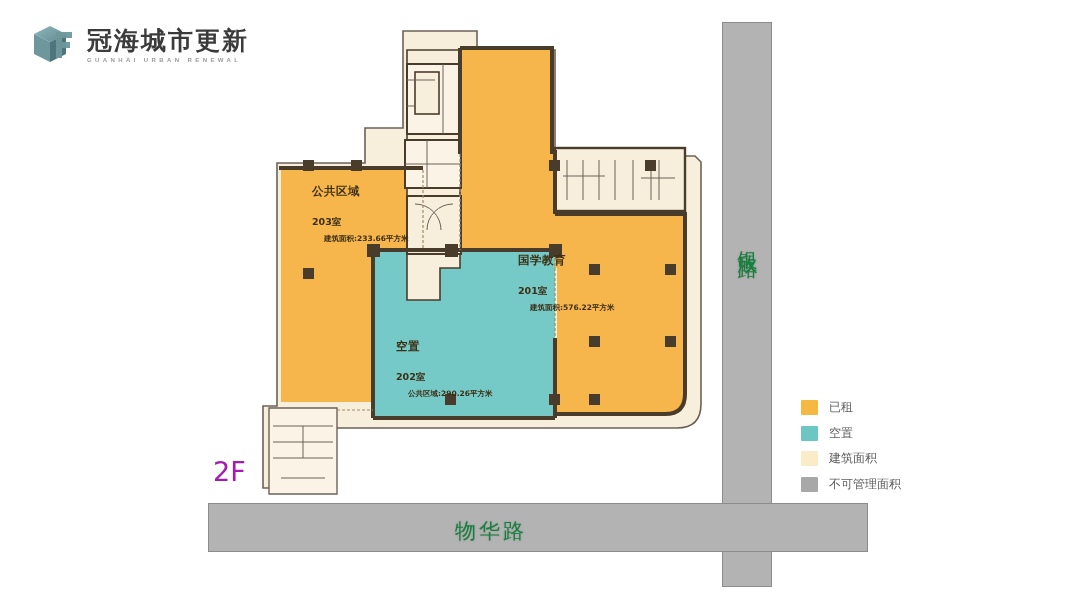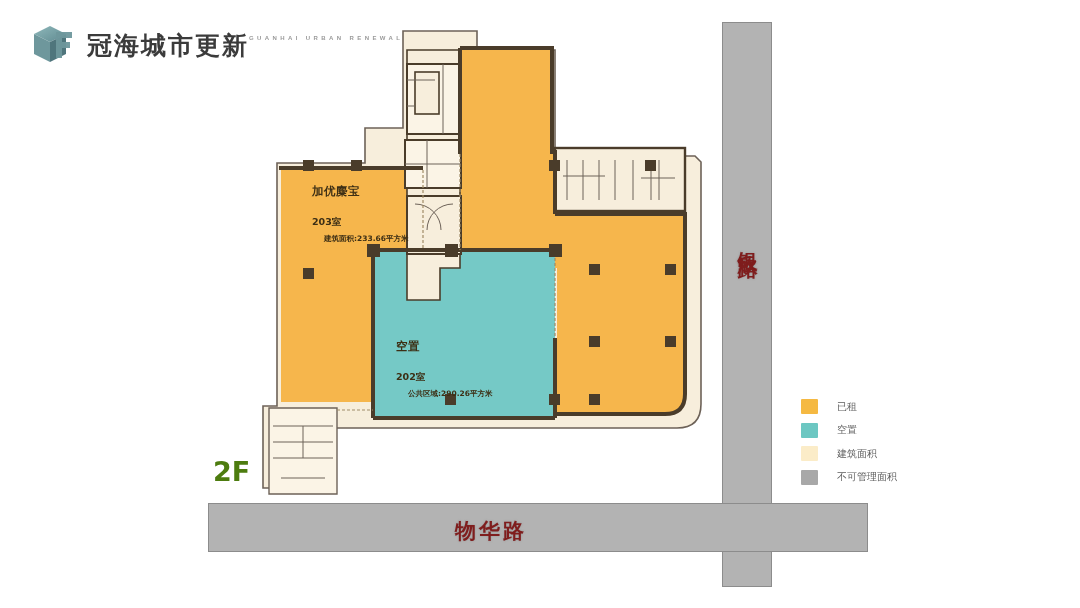--- a/index.html
+++ b/index.html
@@ -7,78 +7,78 @@
     width: 1080px; height: 608px;
     background: #ffffff;
     font-family: "Liberation Sans", "DejaVu Sans", sans-serif;
     overflow: hidden;
   }
   #root { position: relative; width: 1080px; height: 608px; background: #fff; }
 
   
   .logo-wrap { position: absolute; left: 30px; top: 22px; display: flex; align-items: center; gap: 9px; }
   .logo-mark { width: 48px; height: 46px; position: relative; }
-  .logo-text-block { display: flex; flex-direction: row; justify-content: flex-end; }
+  .logo-text-block { display: flex; flex-direction: column; justify-content: flex-end; }
   .logo-cn {
     font-size: 25px; font-weight: 700; letter-spacing: 2px;
     color: #3b3b3b; line-height: 1.08;
     font-family: "DejaVu Sans", "Liberation Sans", sans-serif;
   }
   .logo-en {
     font-size: 6px; letter-spacing: 3.4px; color: #9a9a9a;
     margin-top: 3px; font-weight: 600;
     font-family: "Liberation Sans", sans-serif;
   }
 
   
   .road {
     position: absolute; background: #b3b3b3;
     border: 1.5px solid #8c8c8c;
   }
   #road-horizontal { left: 208px; top: 503px; width: 660px; height: 49px; }
   #road-vertical   { left: 722px; top: 22px;  width: 50px;  height: 565px; }
   .road-label {
-    position: absolute; color: #7f1d1d; font-weight: 700;
+    position: absolute; color: #15803d; font-weight: 400;
     font-family: "DejaVu Sans", "Liberation Sans", sans-serif;
     text-shadow: 0 0 2px rgba(120,120,120,.5);
   }
   #road-label-h { left: 455px; top: 517px; font-size: 21px; letter-spacing: 3px; }
   #road-label-v {
     left: 735px; top: 235px; font-size: 20px; letter-spacing: 4px;
     writing-mode: vertical-rl; text-orientation: upright;
   }
 
   
   #plan { position: absolute; left: 255px; top: 28px; width: 460px; height: 470px; }
   #plan svg { display: block; }
 
   
   #floor-badge {
     position: absolute; left: 213px; top: 456px;
-    font-size: 27px; font-weight: 700; color: #4d7c0f;
+    font-size: 27px; font-weight: 400; color: #a21caf;
     font-family: "DejaVu Sans", "Liberation Sans", sans-serif;
   }
 
   
   #watermark {
     position: absolute; left: 465px; top: 283px;
     font-size: 36px; font-weight: 700; color: #ffffff;
     opacity: .92; letter-spacing: 0px;
     font-family: "Liberation Sans", sans-serif;
     pointer-events: none;
   }
 
   
   #legend { position: absolute; left: 801px; top: 399px; width: 120px; }
   .legend-row { display: flex; align-items: center; margin-bottom: 8.5px; }
   .legend-swatch {
     width: 17px; height: 15px; border-radius: 1px; flex: 0 0 auto;
   }
   .legend-label {
-    margin-left: 19px; font-size: 10px; color: #5d5d5d; white-space: nowrap;
+    margin-left: 11px; font-size: 12px; color: #5d5d5d; white-space: nowrap;
     font-family: Liberation Serif, serif;
   }
 
   
   .room-label { position: absolute; color: #3d2f15; }
   .room-name {
     font-size: 11.5px; font-weight: 700; line-height: 1.25;
     font-family: "DejaVu Sans", "Liberation Sans", sans-serif;
     letter-spacing: .5px;
   }
@@ -241,25 +241,30 @@
         <rect x="410" y="308" width="11" height="11"></rect>
         <rect x="334" y="366" width="11" height="11"></rect>
         <rect x="294" y="366" width="11" height="11"></rect>
         <rect x="190" y="366" width="11" height="11"></rect>
       </g>
 
     </svg>
   </div>
 
   <div class="room-label" id="label-203">
-    <div class="room-name">加优麋宝</div>
+    <div class="room-name">公共区域</div>
     <div class="room-no">203室</div>
     <div class="room-area">建筑面积:233.66平方米</div>
   </div>
 
+  <div class="room-label" id="label-201">
+    <div class="room-name">国学教育</div>
+    <div class="room-no">201室</div>
+    <div class="room-area">建筑面积:576.22平方米</div>
+  </div>
 
   <div class="room-label" id="label-202">
     <div class="room-name">空置</div>
     <div class="room-no">202室</div>
     <div class="room-area">公共区域:290.26平方米</div>
   </div>
 
 
   <div id="floor-badge">2F</div>
 

